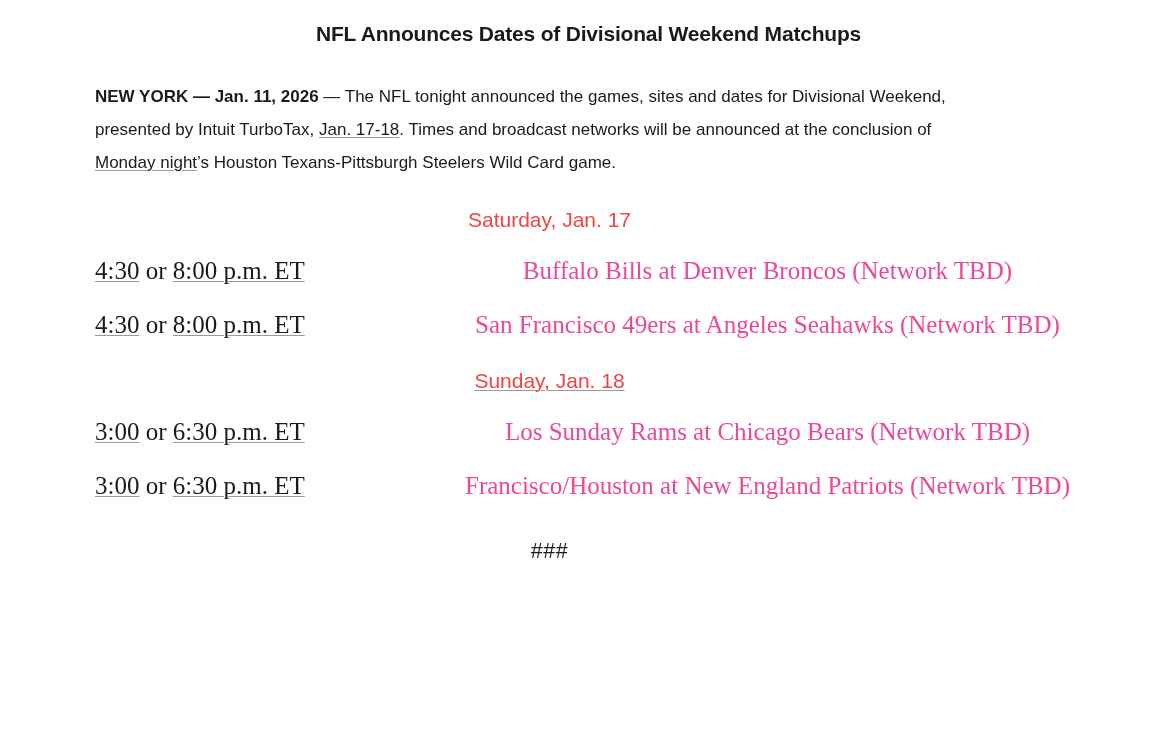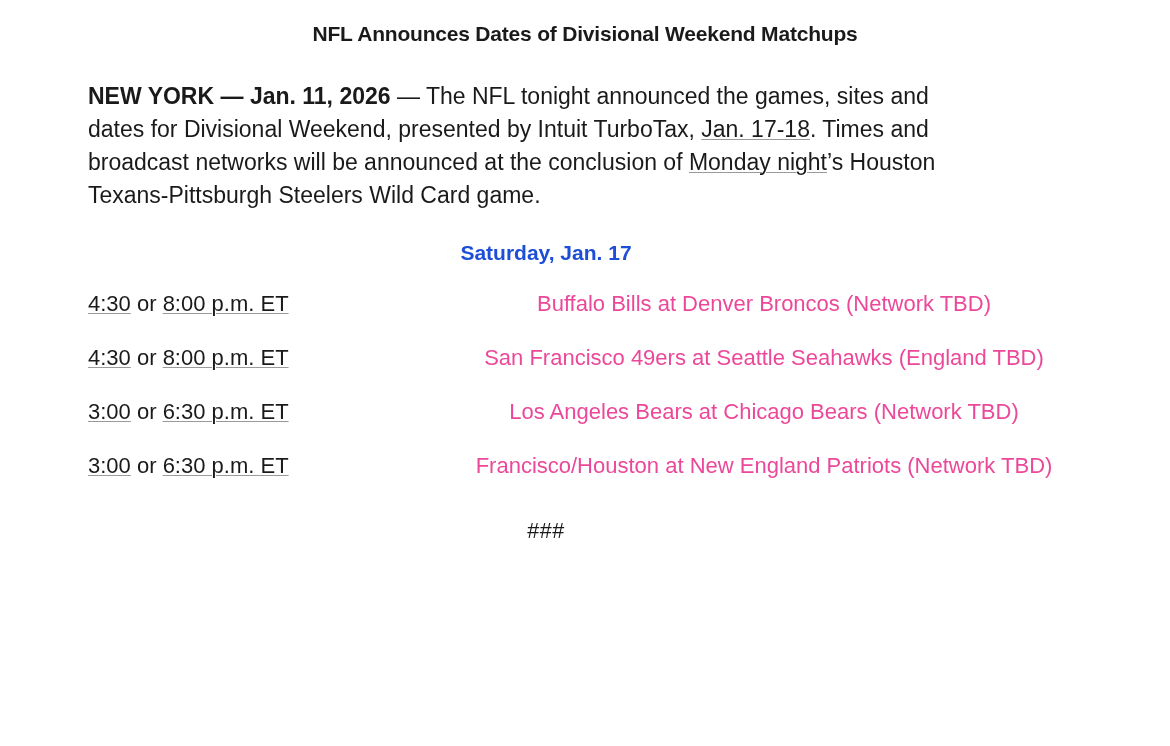--- a/index.html
+++ b/index.html
@@ -12,68 +12,69 @@
     height: 746px;
     font-family: "Liberation Sans", sans-serif;
     color: #1a1a1a;
     -webkit-font-smoothing: antialiased;
   }
   .page {
     position: relative;
     width: 1170px;
     height: 698px;
     box-sizing: border-box;
-    padding: 22px 0 0 0;
+    padding: 22px 0 0 7px;
     overflow: hidden;
   }
   .doc-title {
     text-align: center;
     font-size: 21px;
     font-weight: bold;
     letter-spacing: -0.2px;
     margin: 0 0 0 0;
     padding: 0 88px;
     color: #1a1a1a;
   }
   .lede {
     margin: 34px 0 0 0;
     padding: 0 200px 0 88px;
-    font-size: 23px;
+    font-size: 17px;
     line-height: 33px;
     color: #1a1a1a;
   }
   .lede .dateline {
     font-weight: bold;
   }
   .spellcheck {
     text-decoration: underline;
     text-decoration-style: solid;
     text-decoration-color: #9a9a9a;
     text-decoration-thickness: 1px;
     text-underline-offset: 2px;
   }
   .day-heading {
     text-align: center;
     font-size: 21px;
-    font-weight: bold;
+    font-weight: normal;
     margin: 29px 0 0 0;
     padding-right: 78px;
-    color: #1d4ed8;
+    color: #ef4444;
   }
   .games {
     margin: 0;
     padding: 0;
   }
   .game-row {
     display: flex;
     align-items: center;
     margin-top: 23px;
     padding: 0 60px 0 88px;
-    font-size: 22px;
+    font-size: 25px;
     line-height: 31px;
+    font-family: Liberation Serif, serif;
   }
   .game-row .time {
     width: 330px;
     flex: 0 0 330px;
     box-sizing: border-box;
     padding-right: 12px;
     color: #1a1a1a;
   }
   .game-row .matchup {
     flex: 1 1 auto;
@@ -105,30 +106,33 @@
     <div class="game-row">
       <div class="time">
         <span class="spellcheck">4:30</span><span> or </span><span class="spellcheck">8:00 p.m. ET</span>
       </div>
       <div class="matchup">Buffalo Bills at Denver Broncos (Network TBD)</div>
     </div>
     <div class="game-row">
       <div class="time">
         <span class="spellcheck">4:30</span><span> or </span><span class="spellcheck">8:00 p.m. ET</span>
       </div>
-      <div class="matchup">San Francisco 49ers at Seattle Seahawks (England TBD)</div>
+      <div class="matchup">San Francisco 49ers at Angeles Seahawks (Network TBD)</div>
     </div>
   </div>
 
+  <h2 class="day-heading">
+    <span class="spellcheck">Sunday, Jan. 18</span>
+  </h2>
   <div class="games">
     <div class="game-row">
       <div class="time">
         <span class="spellcheck">3:00</span><span> or </span><span class="spellcheck">6:30 p.m. ET</span>
       </div>
-      <div class="matchup">Los Angeles Bears at Chicago Bears (Network TBD)</div>
+      <div class="matchup">Los Sunday Rams at Chicago Bears (Network TBD)</div>
     </div>
     <div class="game-row">
       <div class="time">
         <span class="spellcheck">3:00</span><span> or </span><span class="spellcheck">6:30 p.m. ET</span>
       </div>
       <div class="matchup">Francisco/Houston at New England Patriots (Network TBD)</div>
     </div>
   </div>
 
   <div class="end-mark">###</div>

